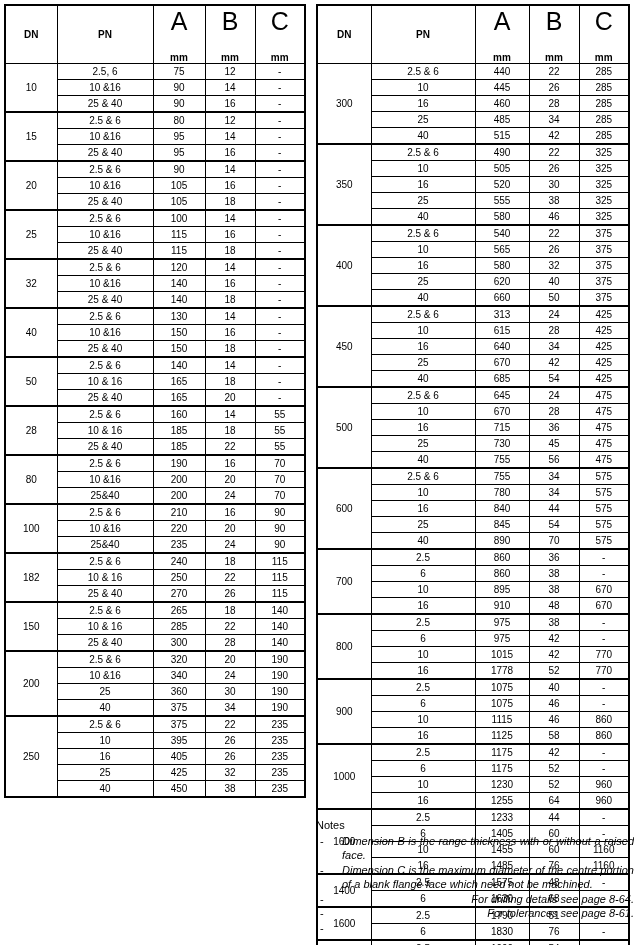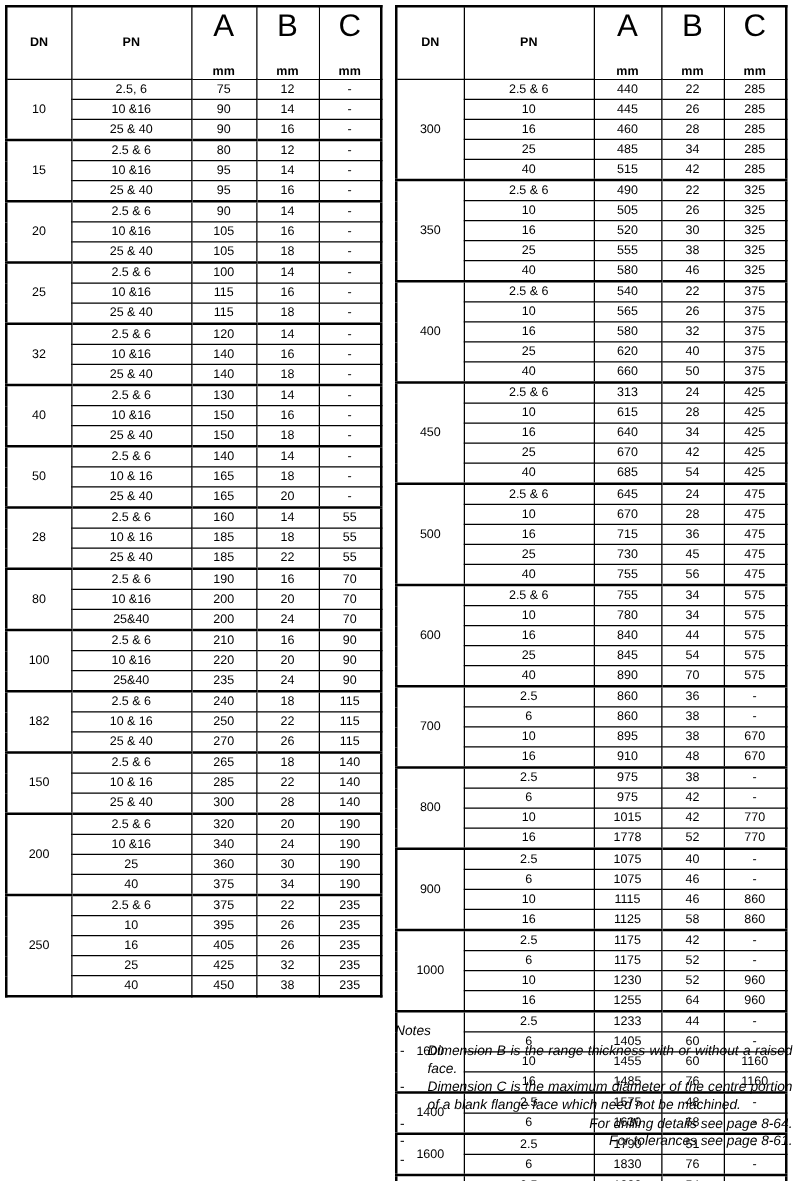--- a/index.html
+++ b/index.html
@@ -23,21 +23,21 @@
   col.c-pn{width:96px;}
   col.c-a{width:52px;}
   col.c-b{width:50px;}
   col.c-c{width:50px;}
   .right col.c-dn{width:54px;}
   .right col.c-pn{width:104px;}
   .right col.c-a{width:54px;}
   .right col.c-b{width:50px;}
   .right col.c-c{width:50px;}
   .notes{position:absolute;left:316px;top:818px;width:318px;font-size:11px;line-height:14.5px;}
-  .notes .nt-title{margin-bottom:1px;font-style:italic;}
+  .notes .nt-title{margin-bottom:1px;}
   .nrow{display:flex;margin-bottom:0;}
   .nbul{width:22px;flex:0 0 22px;text-align:left;padding-left:4px;}
   .ntxt{flex:1;text-align:justify;text-justify:inter-word;font-style:italic;}
   .nrow:last-child .ntxt{text-align:left;margin-top:46px;}
   .nrow.single .ntxt{text-align:right;}
 </style>
 </head>
 <body>
 
 <div class="page">

